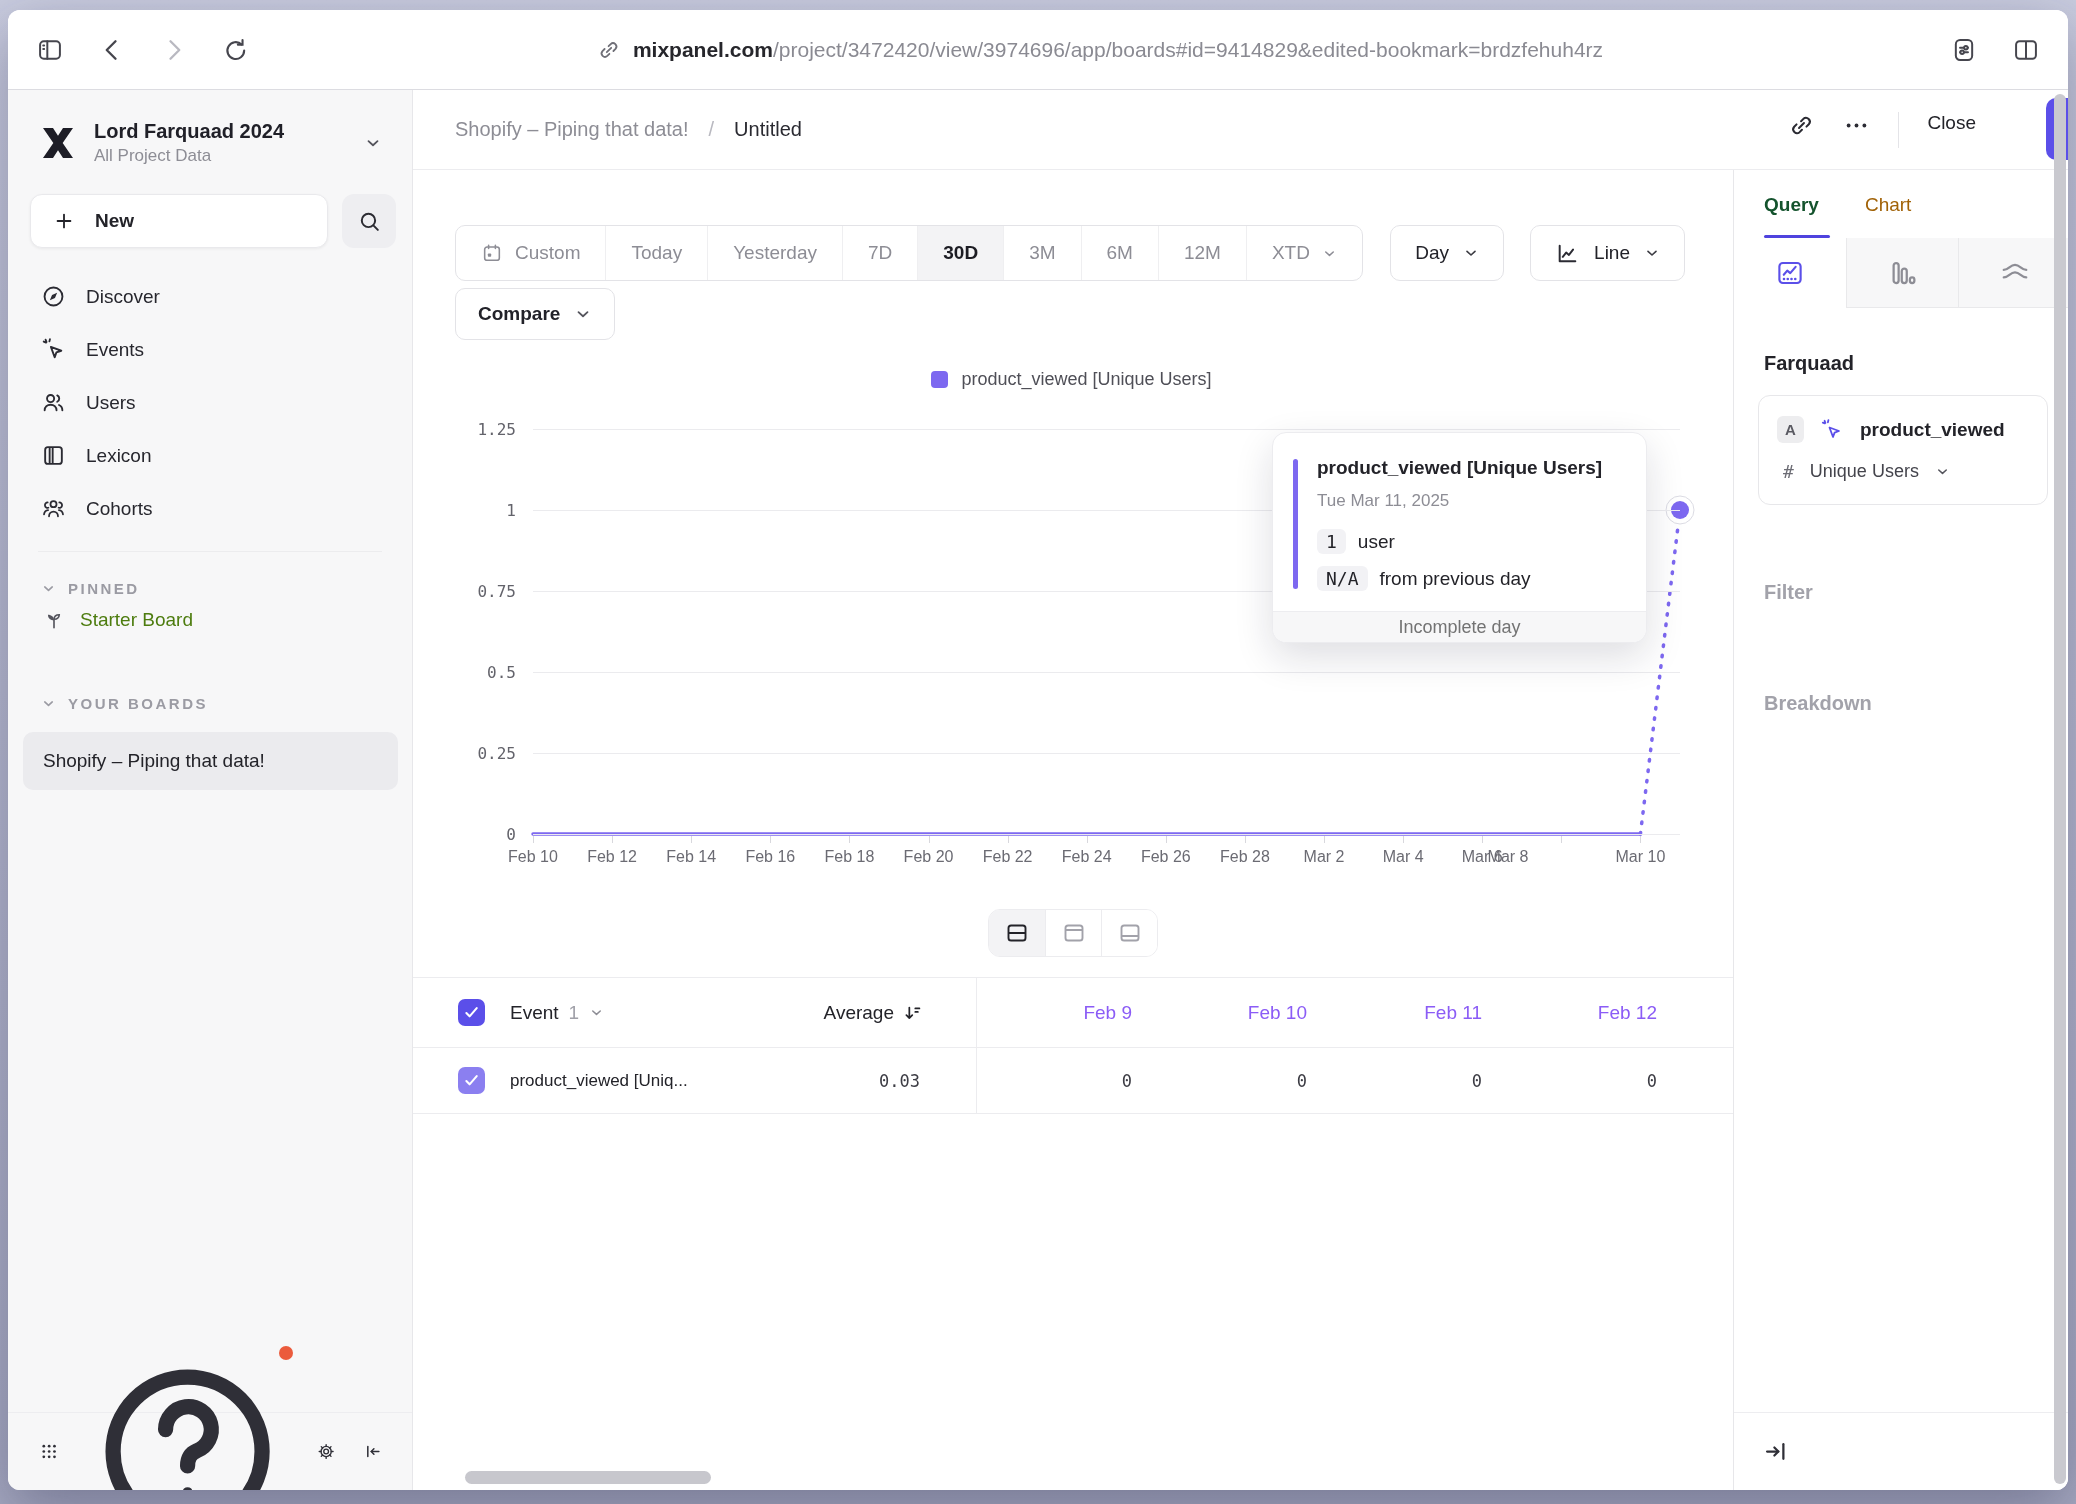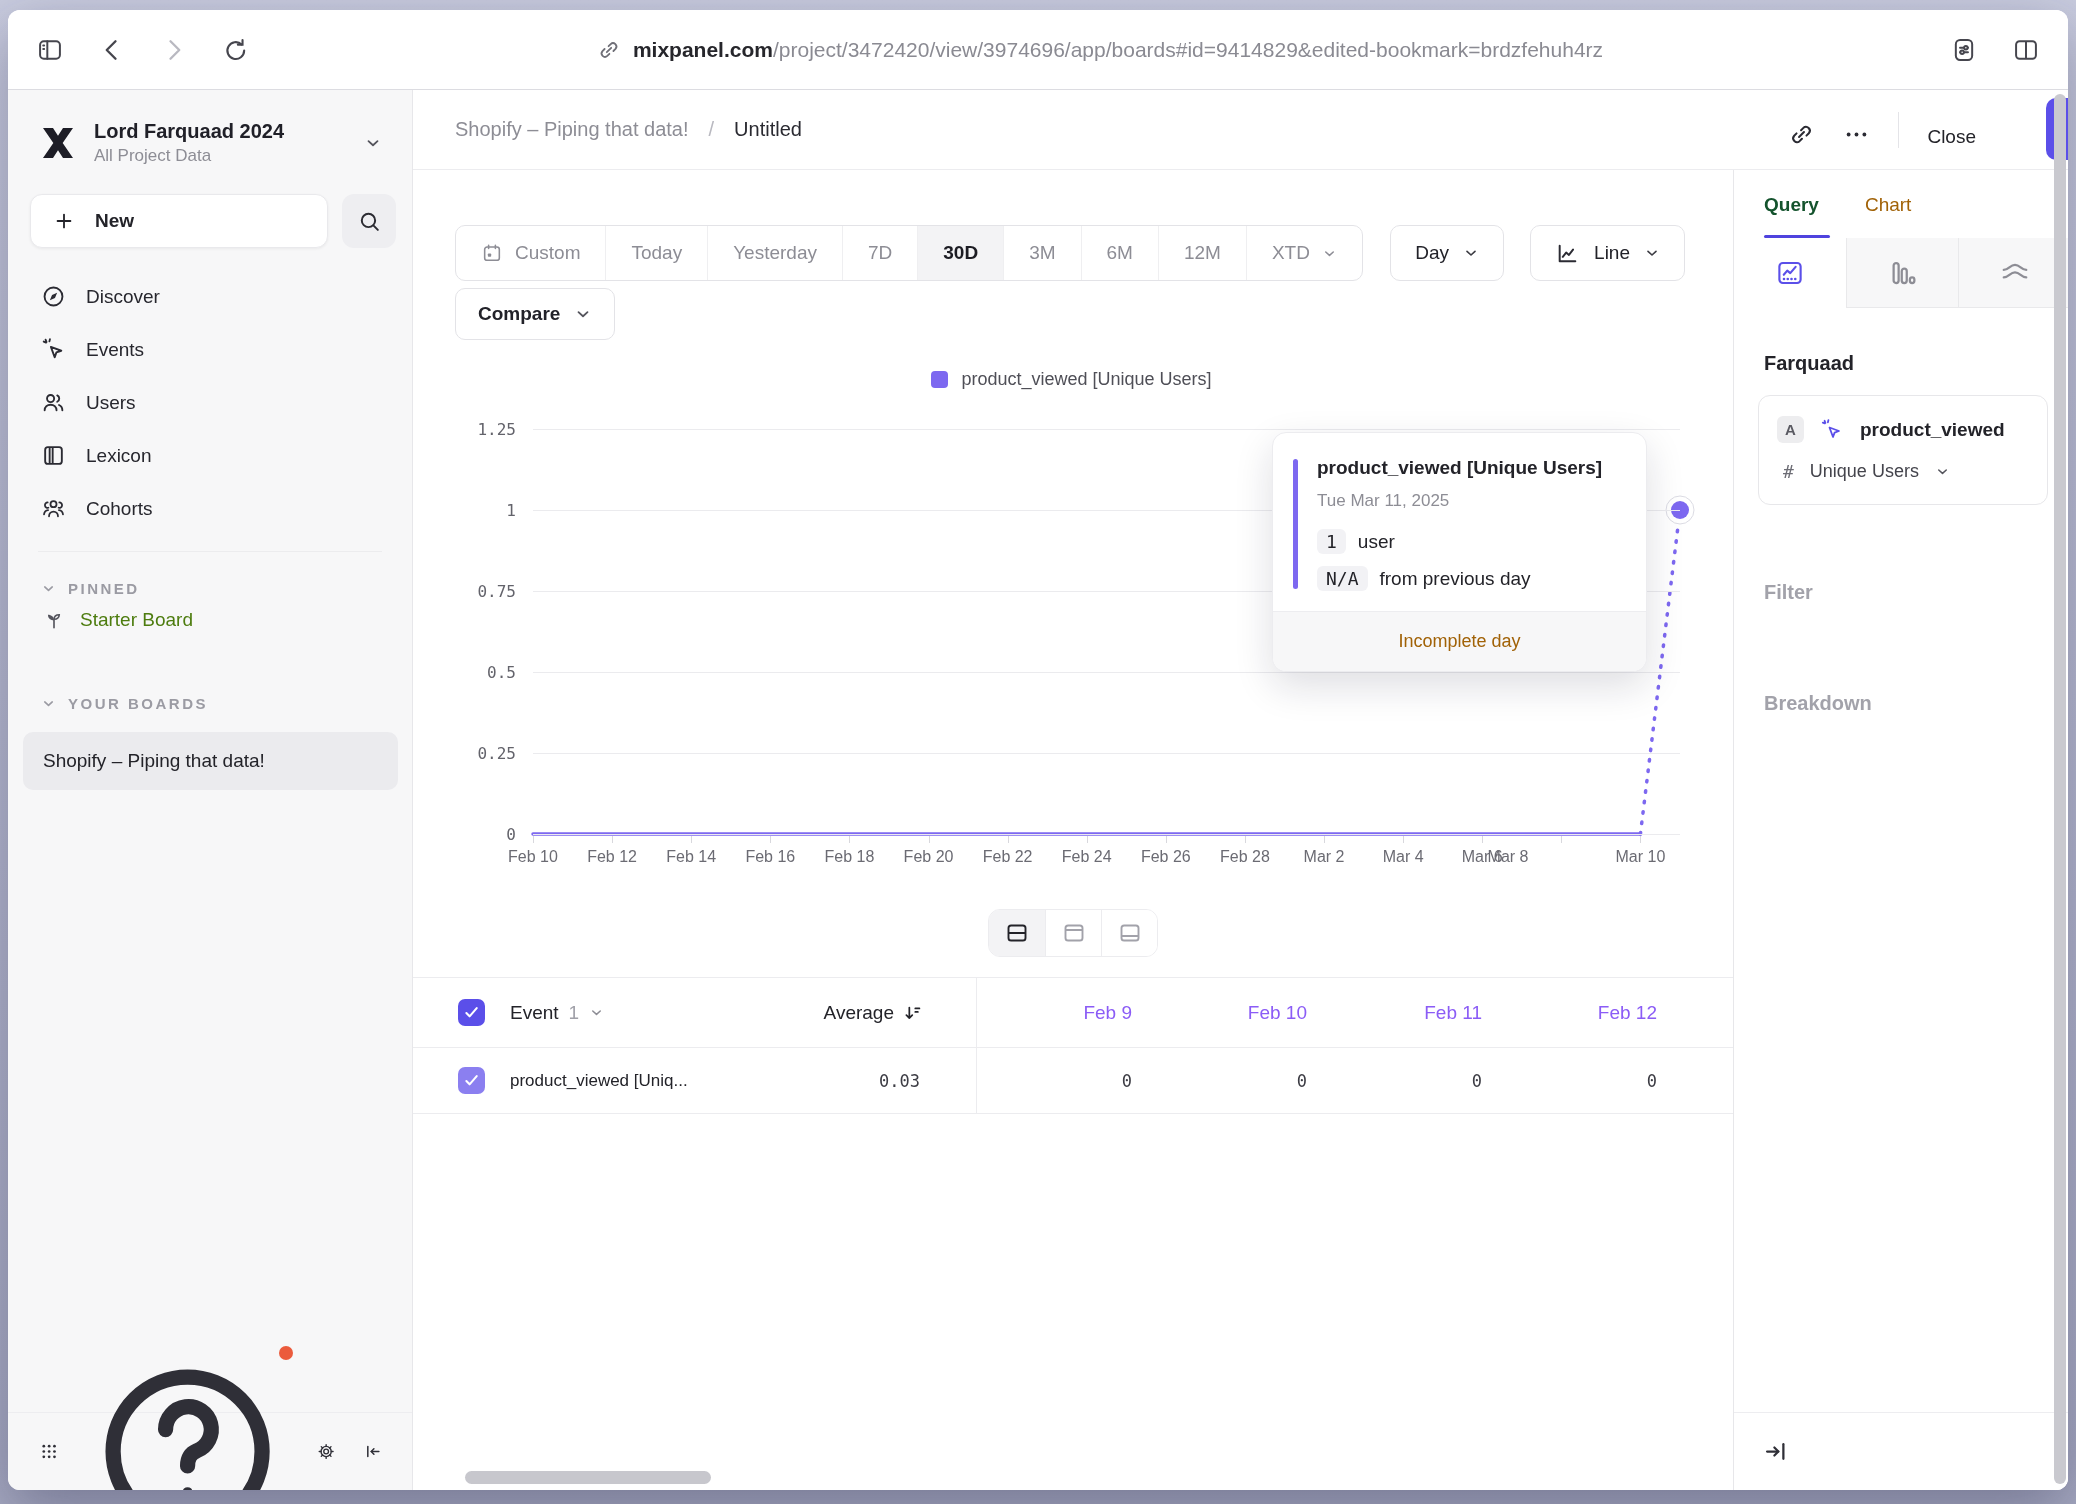--- a/index.html
+++ b/index.html
@@ -50,21 +50,21 @@
   .help-wrap { position:relative; }
   .help-dot { position:absolute; right:-4px; top:-4px; width:14px; height:14px; border-radius:50%; }
   .collapse-btn { margin-left:auto; color:#2f2f37; }
 
   
   .content-head { flex:none; height:80px; display:flex; align-items:center; padding:0 42px; border-bottom:1px solid #ececef; position:relative; }
   .crumbs { display:flex; align-items:center; gap:20px; font-size:20px; }
   .crumb-board { color:#8d8d95; }
   .crumb-sep { color:#b9b9c0; }
   .crumb-page { color:#2a2a31; font-weight:500; }
-  .head-actions { margin-left:auto; display:flex; align-items:flex-end; gap:28px; padding-right:50px; }
+  .head-actions { margin-left:auto; display:flex; align-items:flex-start; gap:28px; padding-right:50px; }
   .head-actions .icon-26 { color:#2b2b33; }
   .head-vr { width:1px; height:36px; background:#e4e4e8; }
   .close-label { font-size:19px; color:#232329; font-weight:500; }
   .save-sliver { position:absolute; right:0; top:8px; width:22px; height:62px; border-radius:10px 0 0 10px; }
 
   .content-row { flex:1; display:flex; min-height:0; }
   .main { flex:1; min-width:0; position:relative; }
 
   
   .controls { padding:55px 48px 0 42px; }
@@ -96,21 +96,21 @@
 
   
   .tooltip { position:absolute; left:814px; top:33px; width:375px; background:#fff; border:1px solid #ececef; border-radius:14px; box-shadow:0 14px 38px rgba(20,20,50,.14); z-index:5; }
   .tt-body { position:relative; padding:24px 24px 20px 44px; }
   .tt-accent { position:absolute; left:20px; top:26px; bottom:22px; width:5px; border-radius:3px; }
   .tt-title { font-size:19px; font-weight:700; color:#232329; }
   .tt-date { font-size:17px; color:#8d8d95; margin-top:12px; }
   .tt-row { display:flex; align-items:center; gap:12px; margin-top:18px; font-size:19px; color:#232329; }
   .tt-row.second { margin-top:12px; }
   .tt-chip { background:#f2f2f5; border-radius:6px; padding:2px 9px; font-family:"DejaVu Sans Mono",monospace; font-size:18px; color:#232329; }
-  .tt-footer { border-top:1px solid #ededf0; background:#f7f7f8; border-radius:0 0 13px 13px; height:60px; display:flex; align-items:center; justify-content:center; font-size:18px; color:#a16207; }
+  .tt-footer { border-top:1px solid #ededf0; background:#f7f7f8; border-radius:0 0 13px 13px; height:31px; display:flex; align-items:center; justify-content:center; font-size:18px; color:#737373; }
 
   
   .toggles { display:flex; justify-content:center; margin-top:40px; }
   .tg-group { display:flex; border:1px solid #ececef; border-radius:12px; overflow:hidden; }
   .tg { width:56px; height:46px; display:flex; align-items:center; justify-content:center; color:#a2a2aa; background:#fff; }
   .tg + .tg { border-left:1px solid #ececef; }
   .tg.selected { background:#f3f3f5; color:#232329; }
 
   
   .tableC { margin-top:20px; border-top:1px solid #ececef; position:relative; }

